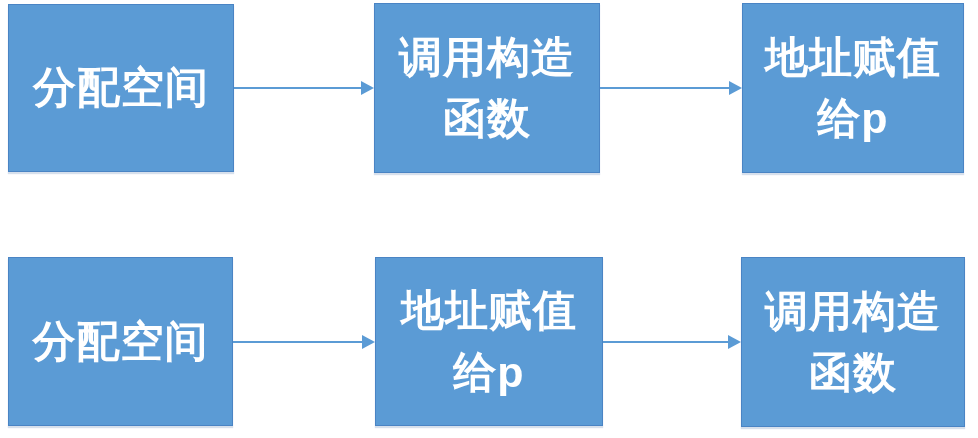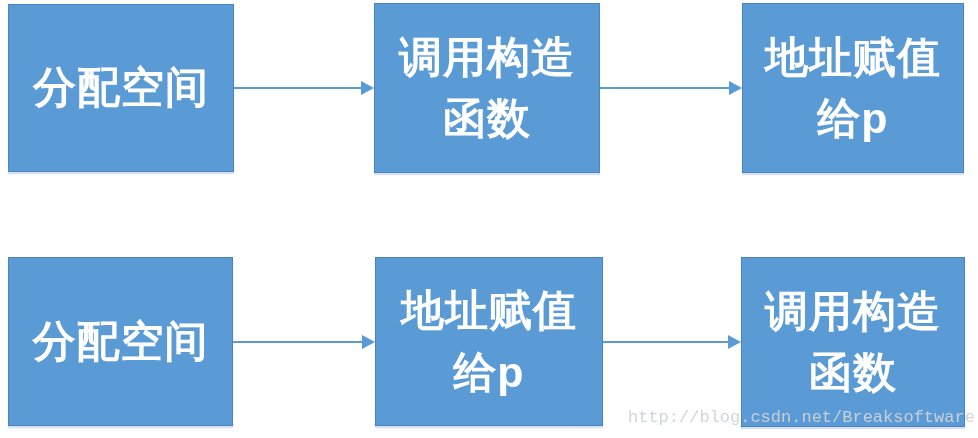--- a/index.html
+++ b/index.html
@@ -128,15 +128,14 @@
   <div class="arrow r2a2">
     <div class="shaft"></div>
     <div class="head"></div>
   </div>
 
   <div class="box r2b3">
     <div>调用构造</div>
     <div>函数</div>
   </div>
 
-  <div class="watermark">http://blog.csdn.net/Breaksoftware</div>
 
 </div>
 
 </body></html>

